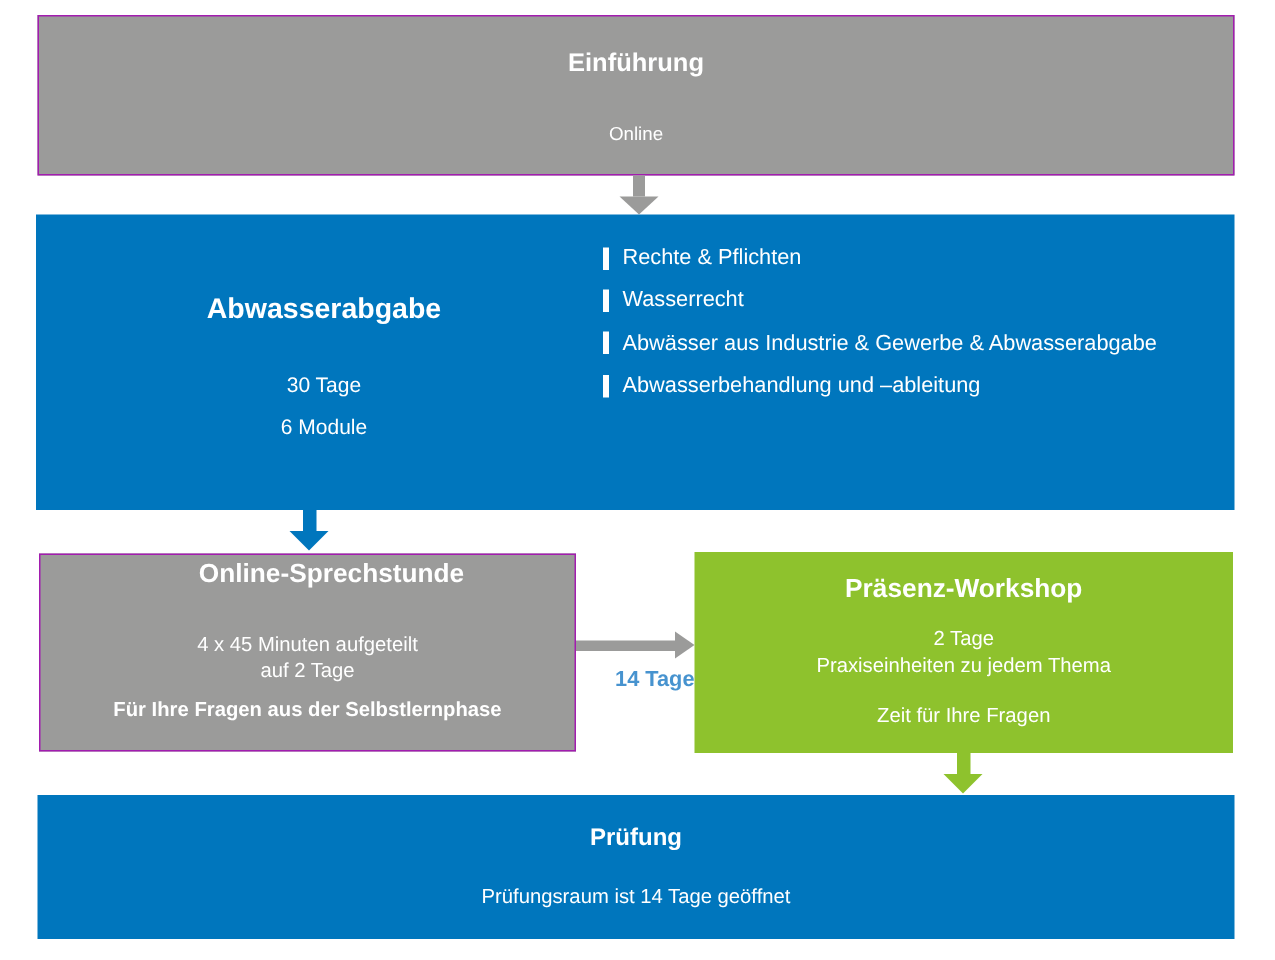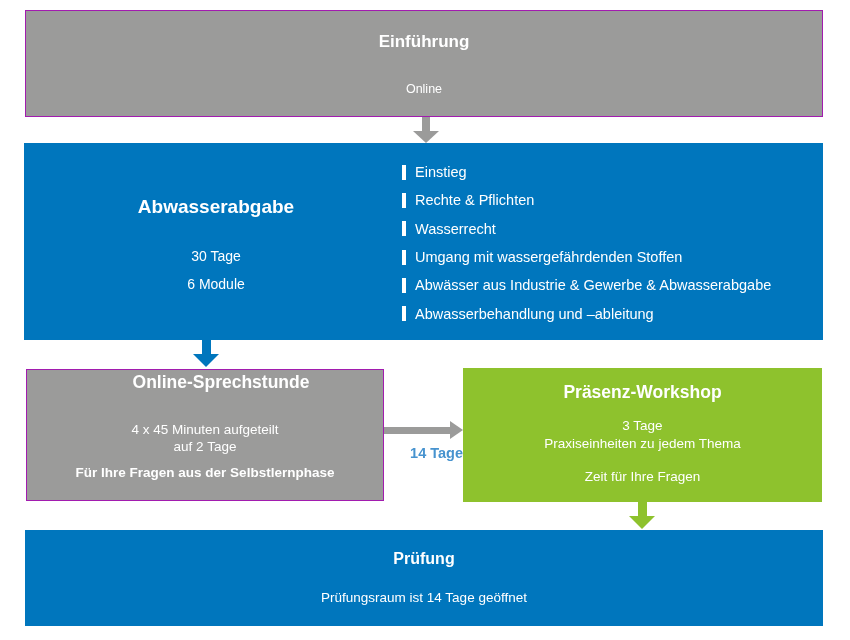--- a/index.html
+++ b/index.html
@@ -87,33 +87,25 @@
     <div class="head"></div>
   </div>
 
   <div class="box blue" id="box-self">
     <div class="abs title">Abwasserabgabe</div>
     <div class="abs d1">30 Tage</div>
     <div class="abs d2">6 Module</div>
     <div class="module-list">
       <div class="module-item">
         <span class="module-bar"></span>
-        <span>Einstieg</span>
-      </div>
-      <div class="module-item">
-        <span class="module-bar"></span>
         <span>Rechte &amp; Pflichten</span>
       </div>
       <div class="module-item">
         <span class="module-bar"></span>
         <span>Wasserrecht</span>
-      </div>
-      <div class="module-item">
-        <span class="module-bar"></span>
-        <span>Umgang mit wassergefährdenden Stoffen</span>
       </div>
       <div class="module-item">
         <span class="module-bar"></span>
         <span>Abwässer aus Industrie &amp; Gewerbe &amp; Abwasserabgabe</span>
       </div>
       <div class="module-item">
         <span class="module-bar"></span>
         <span>Abwasserbehandlung und –ableitung</span>
       </div>
     </div>
@@ -132,21 +124,21 @@
   </div>
 
   <div id="arrow-right">
     <div class="stem"></div>
     <div class="head"></div>
   </div>
   <div id="arrow-right-label">14 Tage</div>
 
   <div class="box green" id="box-workshop">
     <div class="abs title">Präsenz-Workshop</div>
-    <div class="abs l1">3 Tage</div>
+    <div class="abs l1">2 Tage</div>
     <div class="abs l2">Praxiseinheiten zu jedem Thema</div>
     <div class="abs l3">Zeit für Ihre Fragen</div>
   </div>
 
   <div class="arrow-down" id="arrow-workshop">
     <div class="stem"></div>
     <div class="head"></div>
   </div>
 
   <div class="box blue" id="box-exam">

